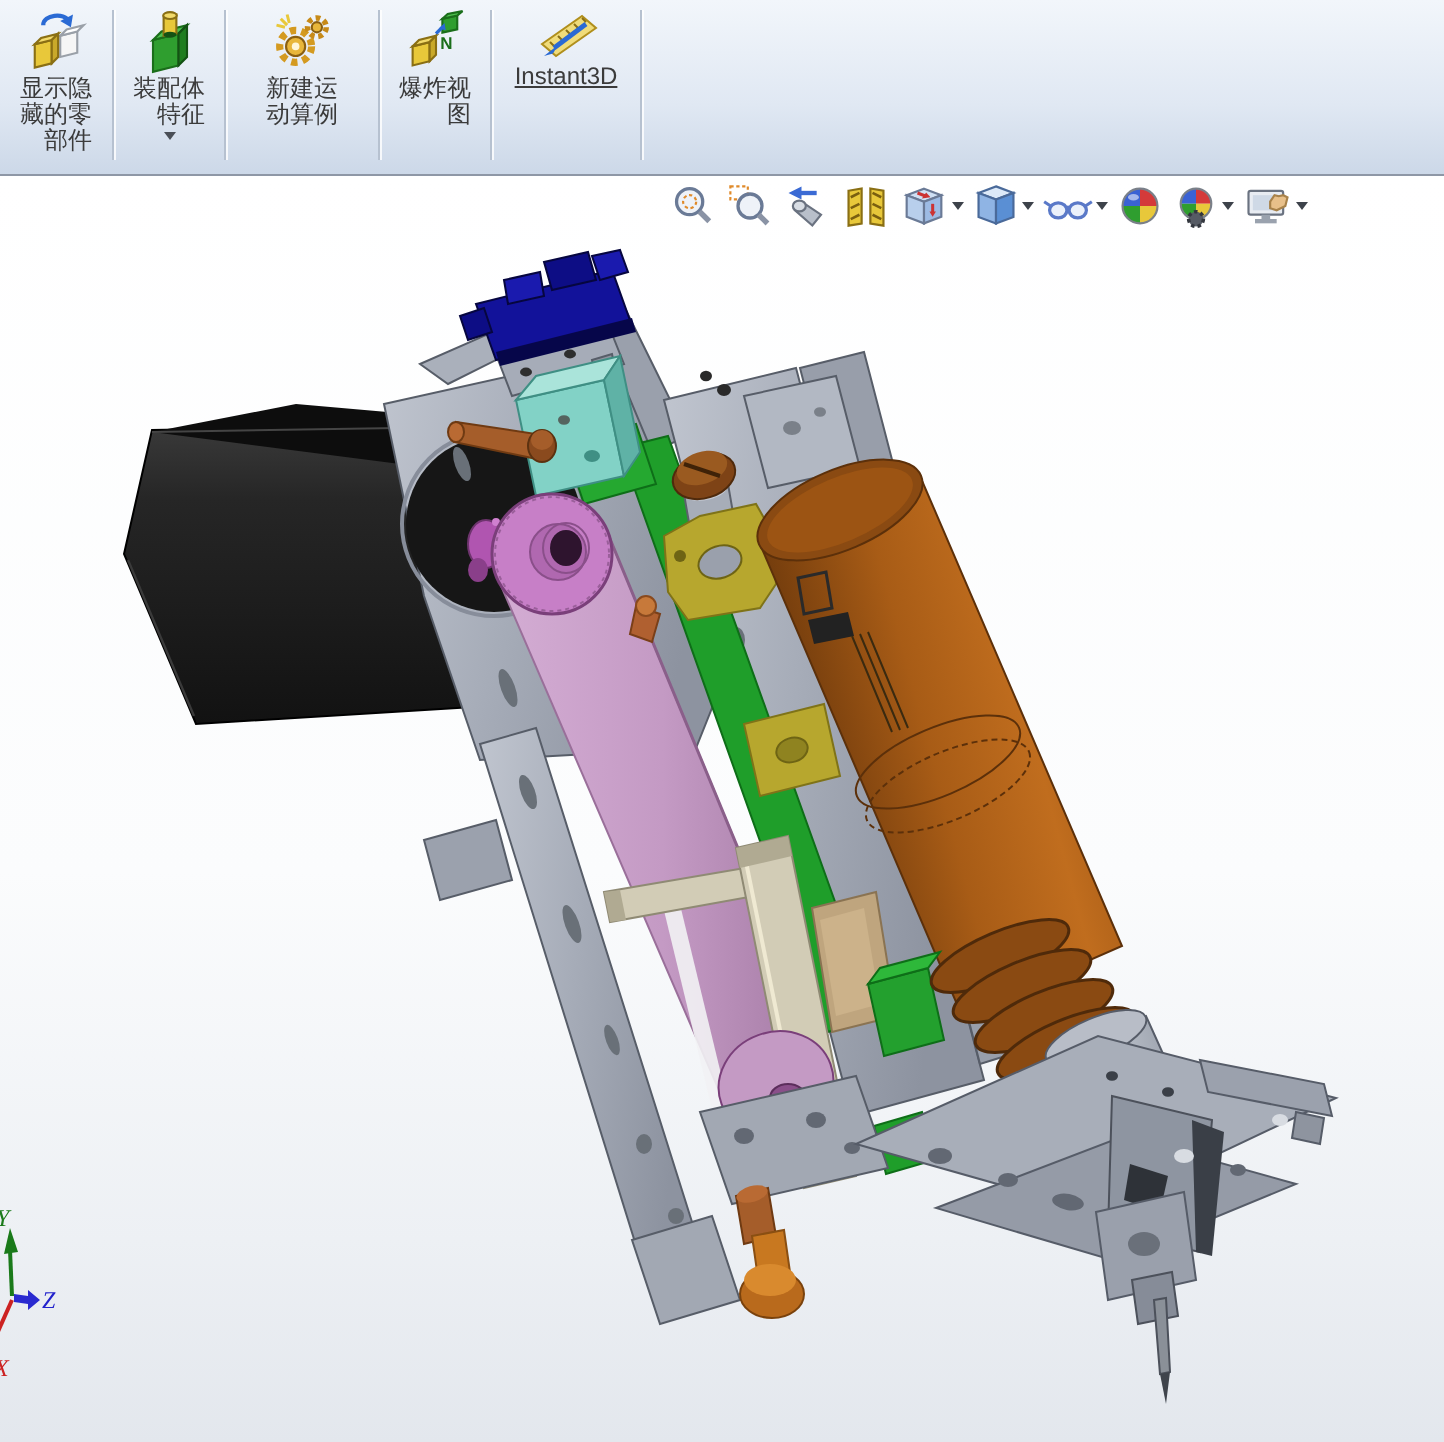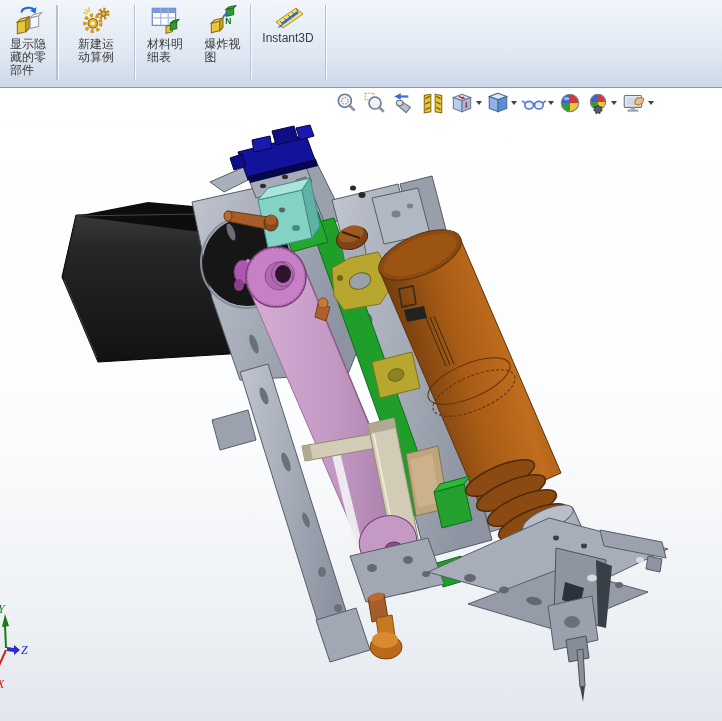--- a/index.html
+++ b/index.html
@@ -7,23 +7,23 @@
        font-family:"Liberation Sans",sans-serif;background:#fff;}
 
   
   .ribbon{position:absolute;top:0;left:0;width:722px;height:87px;
           background:linear-gradient(var(--c_ribbon_top), var(--c_ribbon_mid) 60%, var(--c_ribbon_bottom));
           border-bottom:1px solid var(--c_ribbon_border);
           display:flex;align-items:stretch;}
   .rbtn{display:flex;flex-direction:column;align-items:center;padding-top:2px;
         position:relative;cursor:default;}
   .ricon{height:36px;display:flex;align-items:center;justify-content:center;}
-  .rlabel{font-size:12px;line-height:13px;color:var(--c_text);text-align:left;white-space:nowrap;}
+  .rlabel{font-size:12px;line-height:13px;color:var(--c_text);text-align:right;white-space:nowrap;}
   .rbtn.disabled .rlabel{color:var(--c_text_disabled);}
-  .rbtn.single .rlabel{margin-top:-6px;}
+  .rbtn.single .rlabel{margin-top:-6px;text-decoration:underline;}
   .rcaret{margin-top:2px;width:0;height:0;border-left:3px solid transparent;
           border-right:3px solid transparent;border-top:4px solid #4a4f57;}
   .rsep{width:1px;background:#b6c1d0;box-shadow:1px 0 0 rgba(255,255,255,.8);
         margin:5px 0 7px;}
 
   
   .doctab{position:absolute;top:88px;left:0;width:35px;height:17px;
           background:linear-gradient(#fafcfe,#e2e8f1);
           border:1px solid #97a1b0;border-left:none;
           box-shadow:inset 0 1px 0 #fff;
@@ -60,20 +60,37 @@
     </div>
     <div class="rlabel">
       <span style="display:block">显示隐</span>
       <span style="display:block">藏的零</span>
       <span style="display:block">部件</span>
     </div>
   </div>
 
   <div class="rsep"></div>
 
+  <div class="rbtn" style="width:55px">
+    <div class="ricon">
+      <svg width="34" height="34" viewBox="0 0 32 32">
+        <polygon points="8,16 20,13 20,28 8,31" fill="#2f9e2f" stroke="#1a6e1a"></polygon>
+        <polygon points="8,16 12,12 24,9 20,13" fill="#4ec04e" stroke="#1a6e1a"></polygon>
+        <polygon points="20,13 24,9 24,24 20,28" fill="#1f7e1f" stroke="#145214"></polygon>
+        <polygon points="13,5 19,4 19,13 13,14" fill="#e8c83a" stroke="#8a6f14"></polygon>
+        <ellipse cx="16" cy="4.5" rx="3.2" ry="1.6" fill="#f2da6a" stroke="#8a6f14"></ellipse>
+        <ellipse cx="16" cy="13.5" rx="3" ry="1.4" fill="#145214"></ellipse>
+      </svg>
+    </div>
+    <div class="rlabel">
+      <span style="display:block">装配体</span>
+      <span style="display:block">特征</span>
+    </div>
+    <div class="rcaret"></div>
+  </div>
 
 
   <div class="rsep"></div>
 
   <div class="rbtn" style="width:76px">
     <div class="ricon">
       <svg width="34" height="34" viewBox="0 0 32 32">
         <circle cx="13" cy="19" r="7.5" fill="none" stroke="#d49a20" stroke-width="3.4" stroke-dasharray="3 2.4"></circle>
         <circle cx="13" cy="19" r="4.5" fill="#e8b63a" stroke="#8a5f10"></circle>
         <circle cx="13" cy="19" r="1.8" fill="#fff6d8"></circle>
@@ -83,38 +100,20 @@
       </svg>
     </div>
     <div class="rlabel">
       <span style="display:block">新建运</span>
       <span style="display:block">动算例</span>
     </div>
   </div>
 
   <div class="rsep"></div>
 
-  <div class="rbtn" style="width:60px">
-    <div class="ricon">
-      <svg width="34" height="34" viewBox="0 0 32 32">
-        <rect x="4" y="5" width="22" height="16" fill="#ffffff" stroke="#5a79c8"></rect>
-        <rect x="4" y="5" width="22" height="4.5" fill="#7a9ad8"></rect>
-        <line x1="12" y1="5" x2="12" y2="21" stroke="#9ab0e0"></line>
-        <line x1="19" y1="5" x2="19" y2="21" stroke="#9ab0e0"></line>
-        <line x1="4" y1="14" x2="26" y2="14" stroke="#9ab0e0"></line>
-        <polygon points="17,22 23,20.5 23,27 17,28.5" fill="#e8c83a" stroke="#8a6f14"></polygon>
-        <polygon points="21,19 27,17.5 27,24 21,25.5" fill="#2f9e2f" stroke="#1a6e1a"></polygon>
-        <polygon points="21,19 23.5,16.8 29.5,15.4 27,17.5" fill="#4ec04e" stroke="#1a6e1a"></polygon>
-      </svg>
-    </div>
-    <div class="rlabel">
-      <span style="display:block">材料明</span>
-      <span style="display:block">细表</span>
-    </div>
-  </div>
 
   <div class="rbtn" style="width:55px">
     <div class="ricon">
       <svg width="34" height="34" viewBox="0 0 32 32">
         <polygon points="19,6 26,4.5 26,11 19,12.5" fill="#2f9e2f" stroke="#1a6e1a"></polygon>
         <polygon points="19,6 21.5,3.8 28.5,2.4 26,4.5" fill="#4ec04e" stroke="#1a6e1a"></polygon>
         <polygon points="5,19 13,17 13,26 5,28" fill="#e8c83a" stroke="#8a6f14"></polygon>
         <polygon points="5,19 8,16 16,14 13,17" fill="#f2da6a" stroke="#8a6f14"></polygon>
         <polygon points="13,17 16,14 16,23 13,26" fill="#c9a92a" stroke="#8a6f14"></polygon>
         <path d="M16,13 L19,10" stroke="#2a6ad4" stroke-width="1.6"></path>

